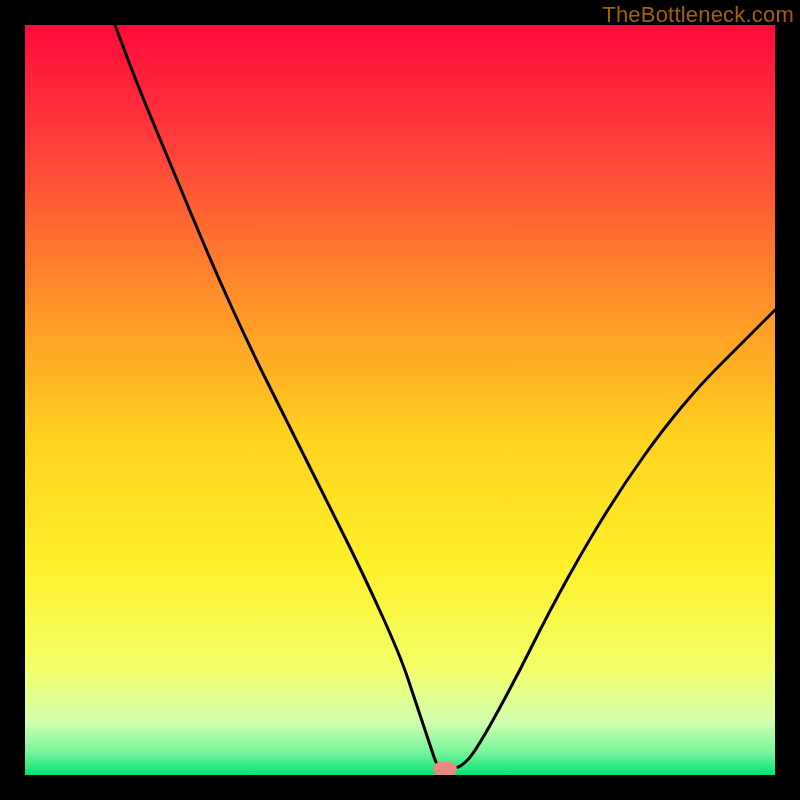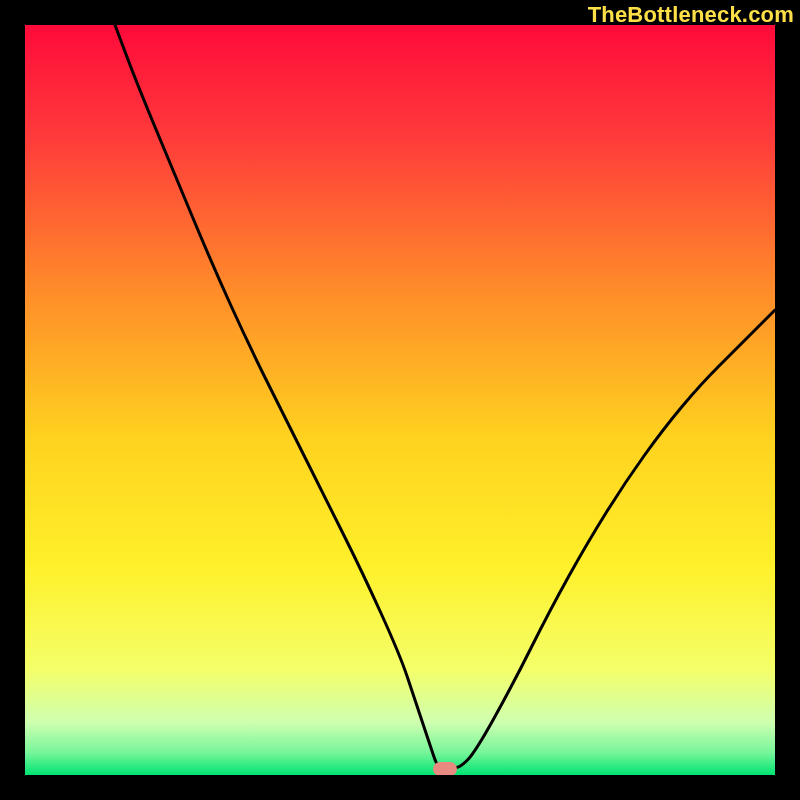--- a/index.html
+++ b/index.html
@@ -27,22 +27,22 @@
   }
   svg {
     display: block;
   }
   .watermark {
     position: absolute;
     top: 2px;
     right: 6px;
     font-family: Arial, Helvetica, sans-serif;
     font-size: 22px;
-    font-weight: 700;
-    color: #fde047;
+    font-weight: 400;
+    color: #a16207;
     letter-spacing: 0.2px;
   }
 </style>
 </head>
 <body>
 
 <div class="frame">
   <div class="plot">
     <svg id="chartsvg" width="750" height="750" viewBox="0 0 750 750">
         <defs>

